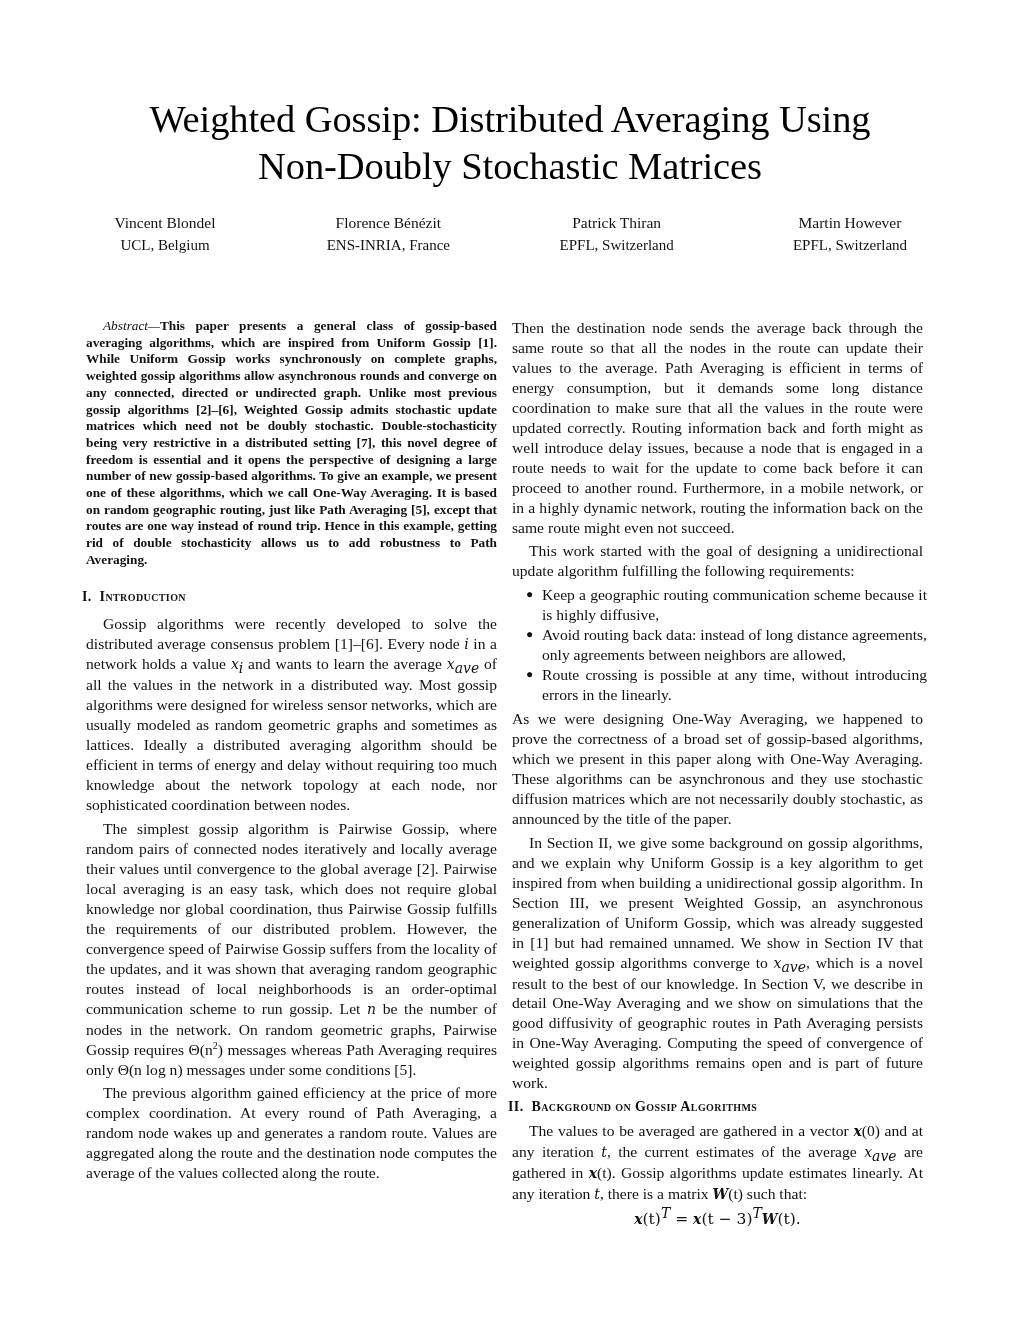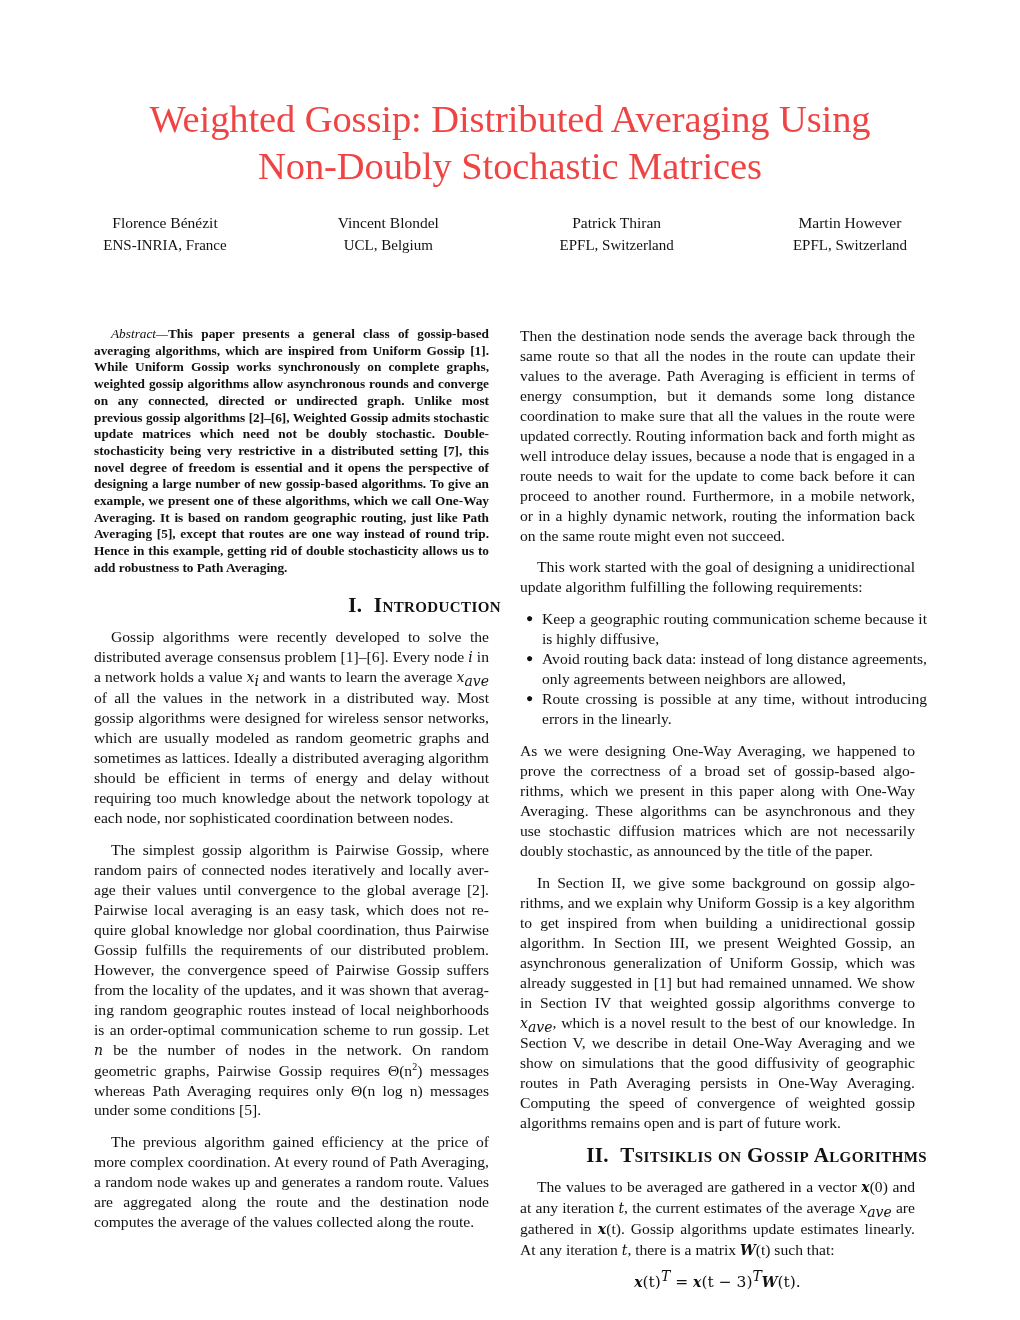--- a/index.html
+++ b/index.html
@@ -3,50 +3,50 @@
 <meta charset="utf-8">
 <style>
   html, body { margin: 0; padding: 0; background: #ffffff; }
   body {
     width: 1020px; height: 1320px; position: relative; overflow: hidden;
     font-family: "Liberation Serif", "DejaVu Serif", serif;
     color: #111111;
   }
   .title {
     position: absolute; left: 0; top: 96px; width: 1020px;
-    text-align: center; font-size: 38.5px; line-height: 47px; color: #ef4444;
+    text-align: center; font-size: 38.5px; line-height: 47px; color: #000000;
     letter-spacing: -0.1px;
   }
   .authors {
     position: absolute; top: 212px; left: 90px; width: 840px;
     display: flex; justify-content: space-between;
   }
   .author { text-align: center; font-size: 15.5px; line-height: 22px; }
   .author .name { display: block; }
   .author .aff { display: block; font-size: 15px; }
   .a0 { width: 150px; } .a1 { width: 150px; } .a2 { width: 160px; }
   .a3 { width: 130px; } .a4 { width: 160px; }
 
   .col {
     position: absolute; top: 314px; font-size: 15.6px; line-height: 19.95px;
     text-align: justify; hyphens: manual;
   }
   .col.left { left: 82px; width: 419px; }
   .col.right { left: 508px; width: 419px; }
-  .col p { margin: 12px; text-indent: 17px; }
+  .col p { margin: 4px; text-indent: 17px; }
   .col p.noindent { text-indent: 0; }
 
   .abstract {
     font-weight: bold; font-size: 13.3px; line-height: 16.7px; margin: 0;
     text-indent: 17px; text-align: justify;
   }
   .abstract .abs-label { font-style: italic; font-weight: normal; }
 
   .section-heading {
-    text-align: right; font-size: 21px; letter-spacing: 0.4px;
+    text-align: left; font-size: 14px; letter-spacing: 0.4px;
     margin: 0; line-height: 20px;
   }
   .section-heading .sc { font-variant: small-caps; }
   .sec1 { margin-top: 18px; margin-bottom: 7px; }
   .sec2 { margin-top: 0px; margin-bottom: 0px; }
 
   .m { font-style: italic; font-family: "DejaVu Serif", "Liberation Serif", serif; font-size: 14px; }
   .mb { font-weight: bold; font-style: italic; font-family: "DejaVu Serif", "Liberation Serif", serif; font-size: 14px; }
   sub, sup { font-size: 10px; line-height: 0; }
 
@@ -61,27 +61,27 @@
 </style>
 </head>
 <body>
 
 <div class="title">
   <div>Weighted Gossip: Distributed Averaging Using</div>
   <div>Non-Doubly Stochastic Matrices</div>
 </div>
 
 <div class="authors">
+  <div class="author a1">
+    <span class="name">Vincent Blondel</span>
+    <span class="aff">UCL, Belgium</span>
+  </div>
   <div class="author a0">
     <span class="name">Florence Bénézit</span>
     <span class="aff">ENS-INRIA, France</span>
-  </div>
-  <div class="author a1">
-    <span class="name">Vincent Blondel</span>
-    <span class="aff">UCL, Belgium</span>
   </div>
   <div class="author a2">
     <span class="name">Patrick Thiran</span>
     <span class="aff">EPFL, Switzerland</span>
   </div>
   <div class="author a4">
     <span class="name">Martin However</span>
     <span class="aff">EPFL, Switzerland</span>
   </div>
 </div>
@@ -102,18 +102,18 @@
   <p class="noindent">Then the destination node sends the average back through the same route so that all the nodes in the route can update their values to the average. Path Averaging is efficient in terms of energy consumption, but it demands some long distance coordination to make sure that all the values in the route were updated correctly. Routing information back and forth might as well introduce delay issues, because a node that is engaged in a route needs to wait for the update to come back before it can proceed to another round. Furthermore, in a mobile network, or in a highly dynamic network, routing the information back on the same route might even not succeed.</p>
   <p>This work started with the goal of designing a unidirectional update algorithm fulfilling the following requirements:</p>
   <ul class="reqs">
     <li><span class="bullet">●</span><span>Keep a geographic routing communication scheme be­cause it is highly diffusive,</span></li>
     <li><span class="bullet">●</span><span>Avoid routing back data: instead of long distance agree­ments, only agreements between neighbors are allowed,</span></li>
     <li><span class="bullet">●</span><span>Route crossing is possible at any time, without introduc­ing errors in the linearly.</span></li>
   </ul>
   <p class="noindent">As we were designing One-Way Averaging, we happened to prove the correctness of a broad set of gossip-based algo­rithms, which we present in this paper along with One-Way Averaging. These algorithms can be asynchronous and they use stochastic diffusion matrices which are not necessarily doubly stochastic, as announced by the title of the paper.</p>
   <p><span>In Section II, we give some background on gossip algo­rithms, and we explain why Uniform Gossip is a key algorithm to get inspired from when building a unidirectional gossip algorithm. In Section III, we present Weighted Gossip, an asynchronous generalization of Uniform Gossip, which was already suggested in [1] but had remained unnamed. We show in Section IV that weighted gossip algorithms converge to </span><span class="m">x</span><sub class="m">ave</sub><span>, which is a novel result to the best of our knowledge. In Section V, we describe in detail One-Way Averaging and we show on simulations that the good diffusivity of geographic routes in Path Averaging persists in One-Way Averaging. Computing the speed of convergence of weighted gossip algorithms remains open and is part of future work.</span></p>
 
-  <h2 class="section-heading sec2"><span>II.</span>&nbsp;&nbsp;<span class="sc">Tsitsiklis on Gossip Algorithms</span></h2>
+  <h2 class="section-heading sec2"><span>II.</span>&nbsp;&nbsp;<span class="sc">Background on Gossip Algorithms</span></h2>
 
   <p><span>The values to be averaged are gathered in a vector </span><span class="mb">x</span><span>(0)</span><span> and at any iteration </span><span class="m">t</span><span>, the current estimates of the average </span><span class="m">x</span><sub class="m">ave</sub><span> are gathered in </span><span class="mb">x</span><span>(t)</span><span>. Gossip algorithms update estimates linearly. At any iteration </span><span class="m">t</span><span>, there is a matrix </span><span class="mb">W</span><span>(t)</span><span> such that:</span></p>
 
   <div class="equation"><span class="mb">x</span><span>(t)</span><sup class="m">T</sup><span> = </span><span class="mb">x</span><span>(t − 3)</span><sup class="m">T</sup><span class="mb">W</span><span>(t).</span></div>
 </div>
 
 </body></html>

